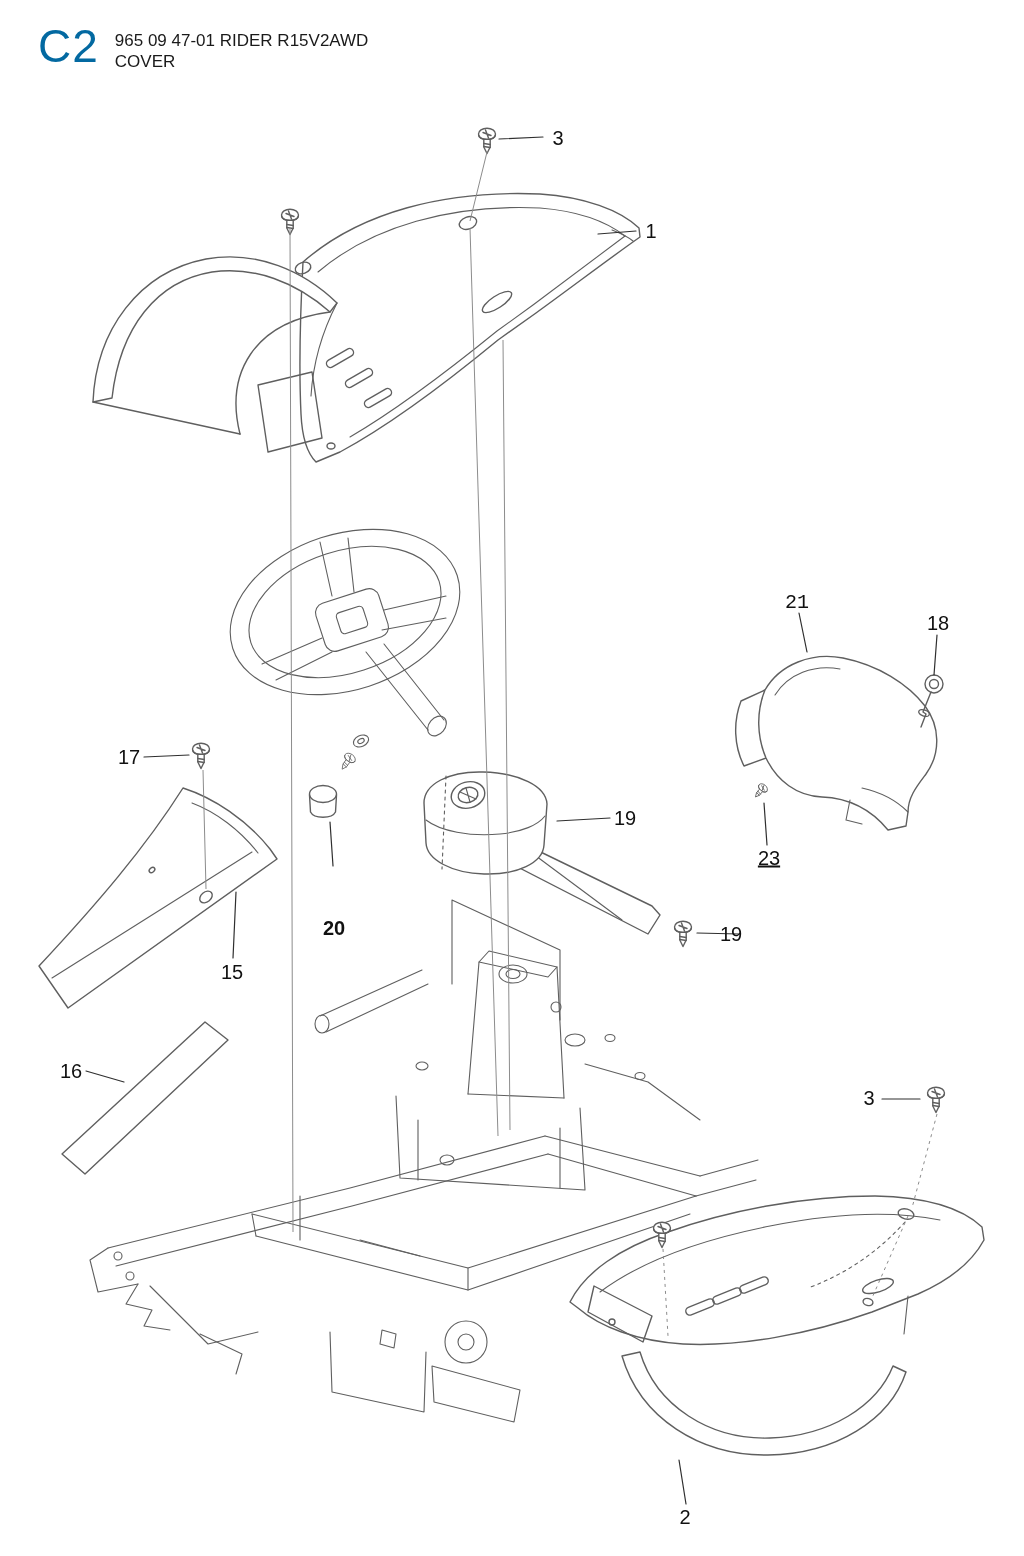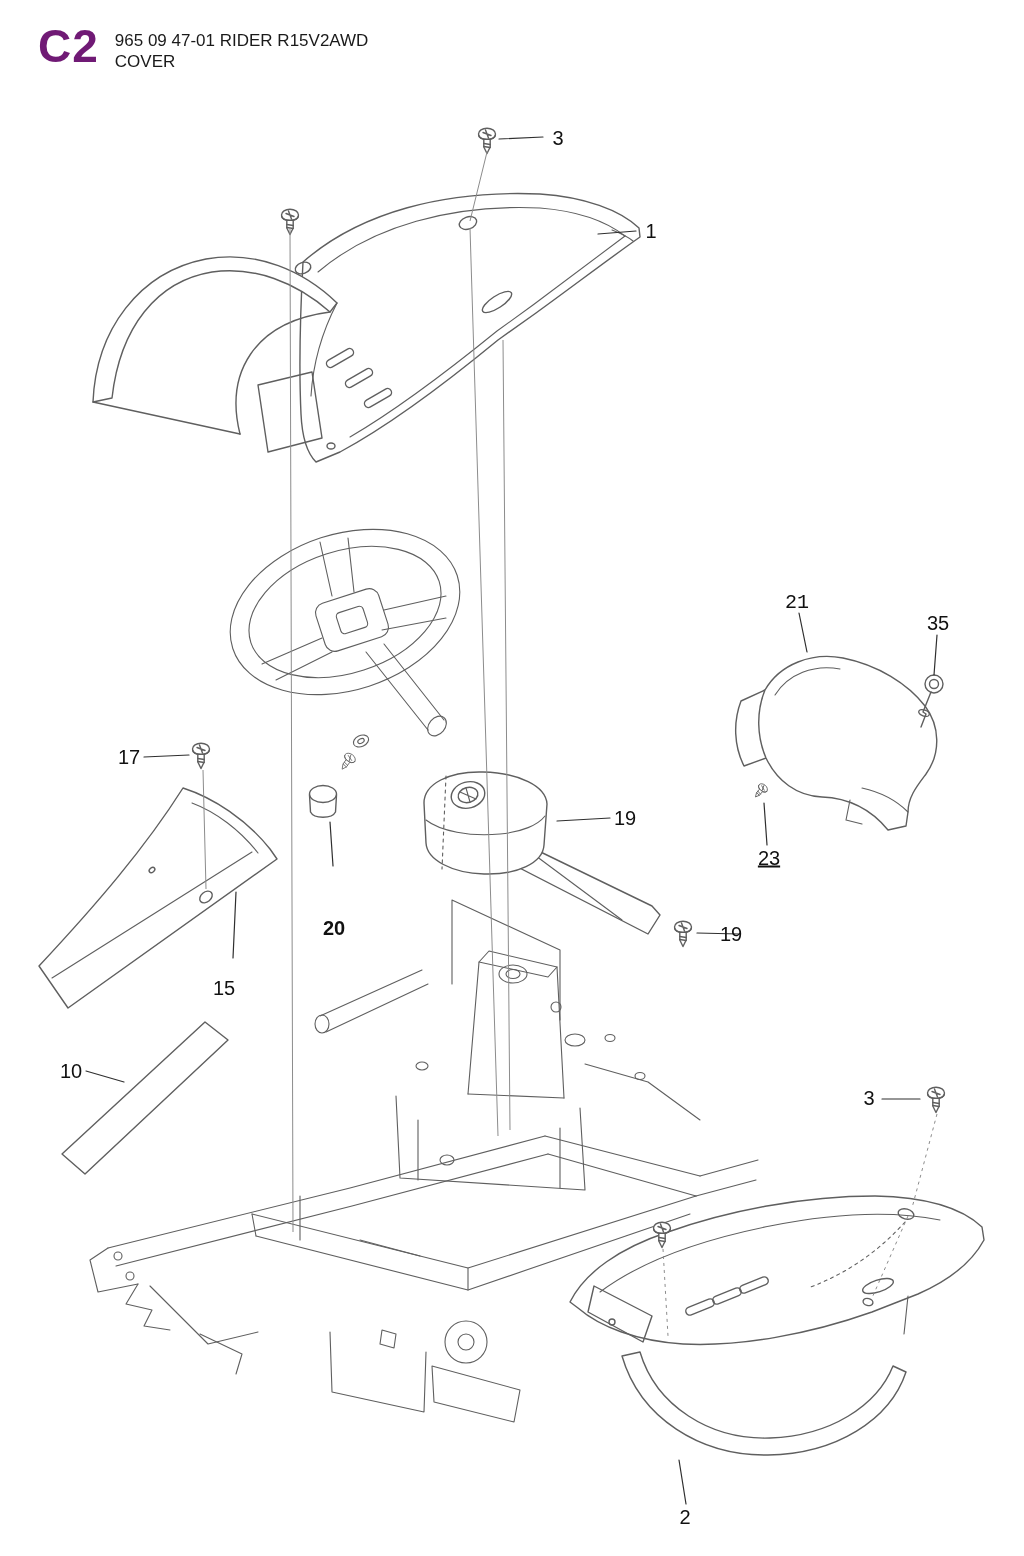--- a/index.html
+++ b/index.html
@@ -3,21 +3,21 @@
 <meta charset="utf-8">
 <style>
   html,body{margin:0;padding:0;}
   body{
     width:1024px;height:1556px;position:relative;overflow:hidden;
     background:var(--background,#fff);
     font-family:"Liberation Sans", sans-serif;
   }
   .page{position:absolute;inset:0;}
   .header{position:absolute;top:26px;left:38px;display:flex;gap:16px;align-items:flex-start;}
-  .diagram-code{font-size:46px;font-weight:700;letter-spacing:1px;line-height:.9;color:#701a75;}
+  .diagram-code{font-size:46px;font-weight:400;letter-spacing:1px;line-height:.9;color:#0369a1;}
   .titles{padding-top:5px;font-size:17px;line-height:1.22;color:#1a1a1a;}
   .canvas{position:absolute;inset:0;}
   svg{position:absolute;left:0;top:0;}
 
   
   svg .ln{stroke:var(--line,#5f5f5f);fill:none;stroke-width:1.4;stroke-linecap:round;stroke-linejoin:round;}
   svg .fl{stroke:var(--line,#5f5f5f);fill:var(--background,#fff);stroke-width:1.4;stroke-linejoin:round;}
   svg .thin{stroke-width:1.1;}
   svg .leader{stroke:var(--leader,#2f2f2f);fill:none;stroke-width:1.2;stroke-linecap:round;}
   svg .dash{stroke-dasharray:3 4;}
@@ -251,25 +251,25 @@
         <path d="M86,1071 L124,1082"></path>
         <path d="M882,1099 L920,1099"></path>
         <path d="M686,1504 L679,1460"></path>
       </g>
     </svg>
 
     <div class="callout-layer" id="callout-layer">
         <div class="callout" style="left: 558px; top: 138px;">3</div>
         <div class="callout" style="left: 651px; top: 231px;">1</div>
         <div class="callout" style="left: 797px; top: 602px; font-family: Liberation Mono, monospace;">21</div>
-        <div class="callout" style="left: 938px; top: 623px;">35</div>
+        <div class="callout" style="left: 938px; top: 623px;">18</div>
         <div class="callout" style="left: 129px; top: 757px;">17</div>
         <div class="callout" style="left: 625px; top: 818px;">19</div>
         <div class="callout" style="left: 334px; top: 928px; font-weight: bold;">20</div>
         <div class="callout" style="left: 769px; top: 858px; text-decoration: underline;">23</div>
         <div class="callout" style="left: 731px; top: 934px;">19</div>
-        <div class="callout" style="left: 224px; top: 972px; margin-top: 16px;">15</div>
-        <div class="callout" style="left: 71px; top: 1071px;">10</div>
+        <div class="callout" style="left: 232px; top: 972px;">15</div>
+        <div class="callout" style="left: 71px; top: 1071px;">16</div>
         <div class="callout" style="left: 869px; top: 1098px;">3</div>
         <div class="callout" style="left: 685px; top: 1517px;">2</div>
       </div>
   </div>
 </div>
 
 </body></html>

